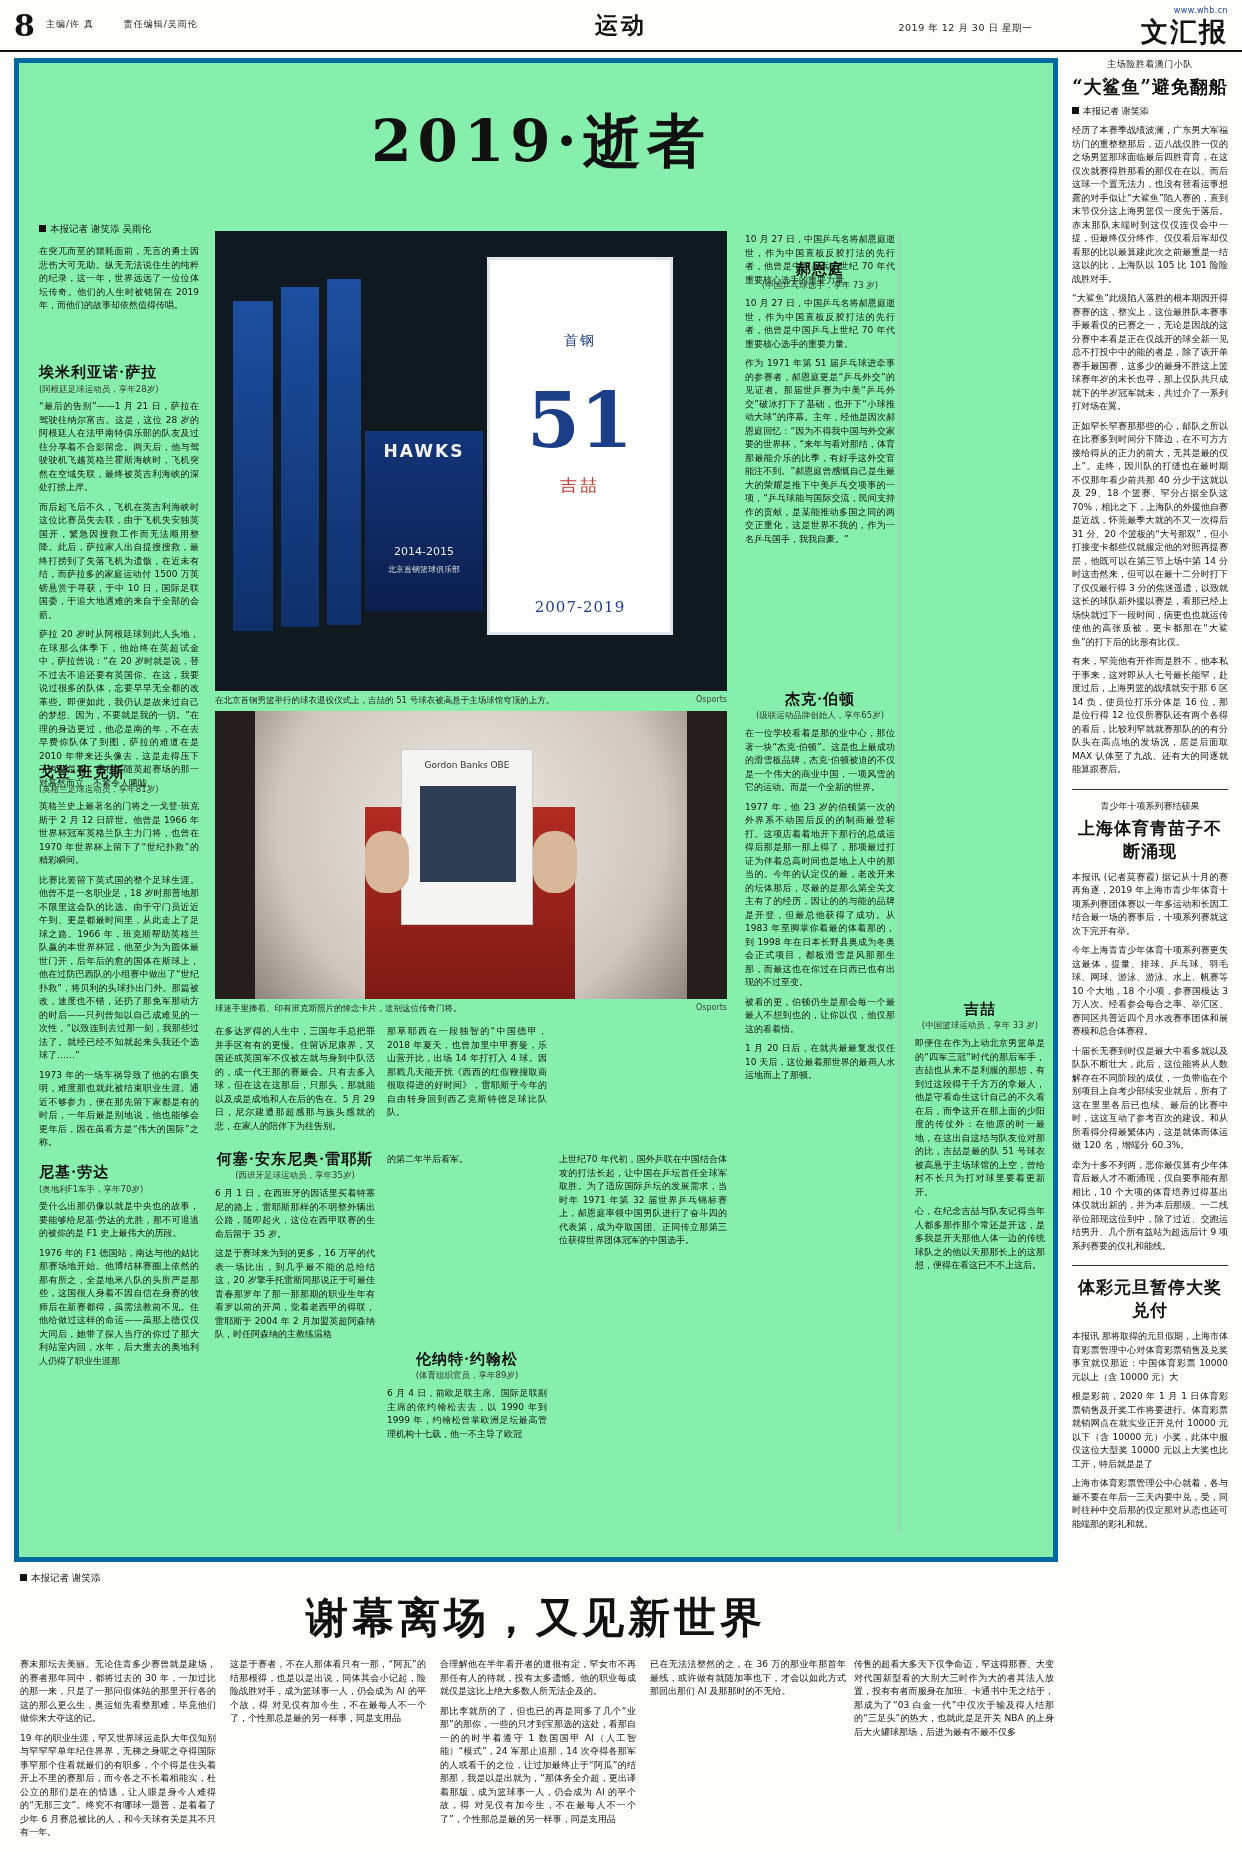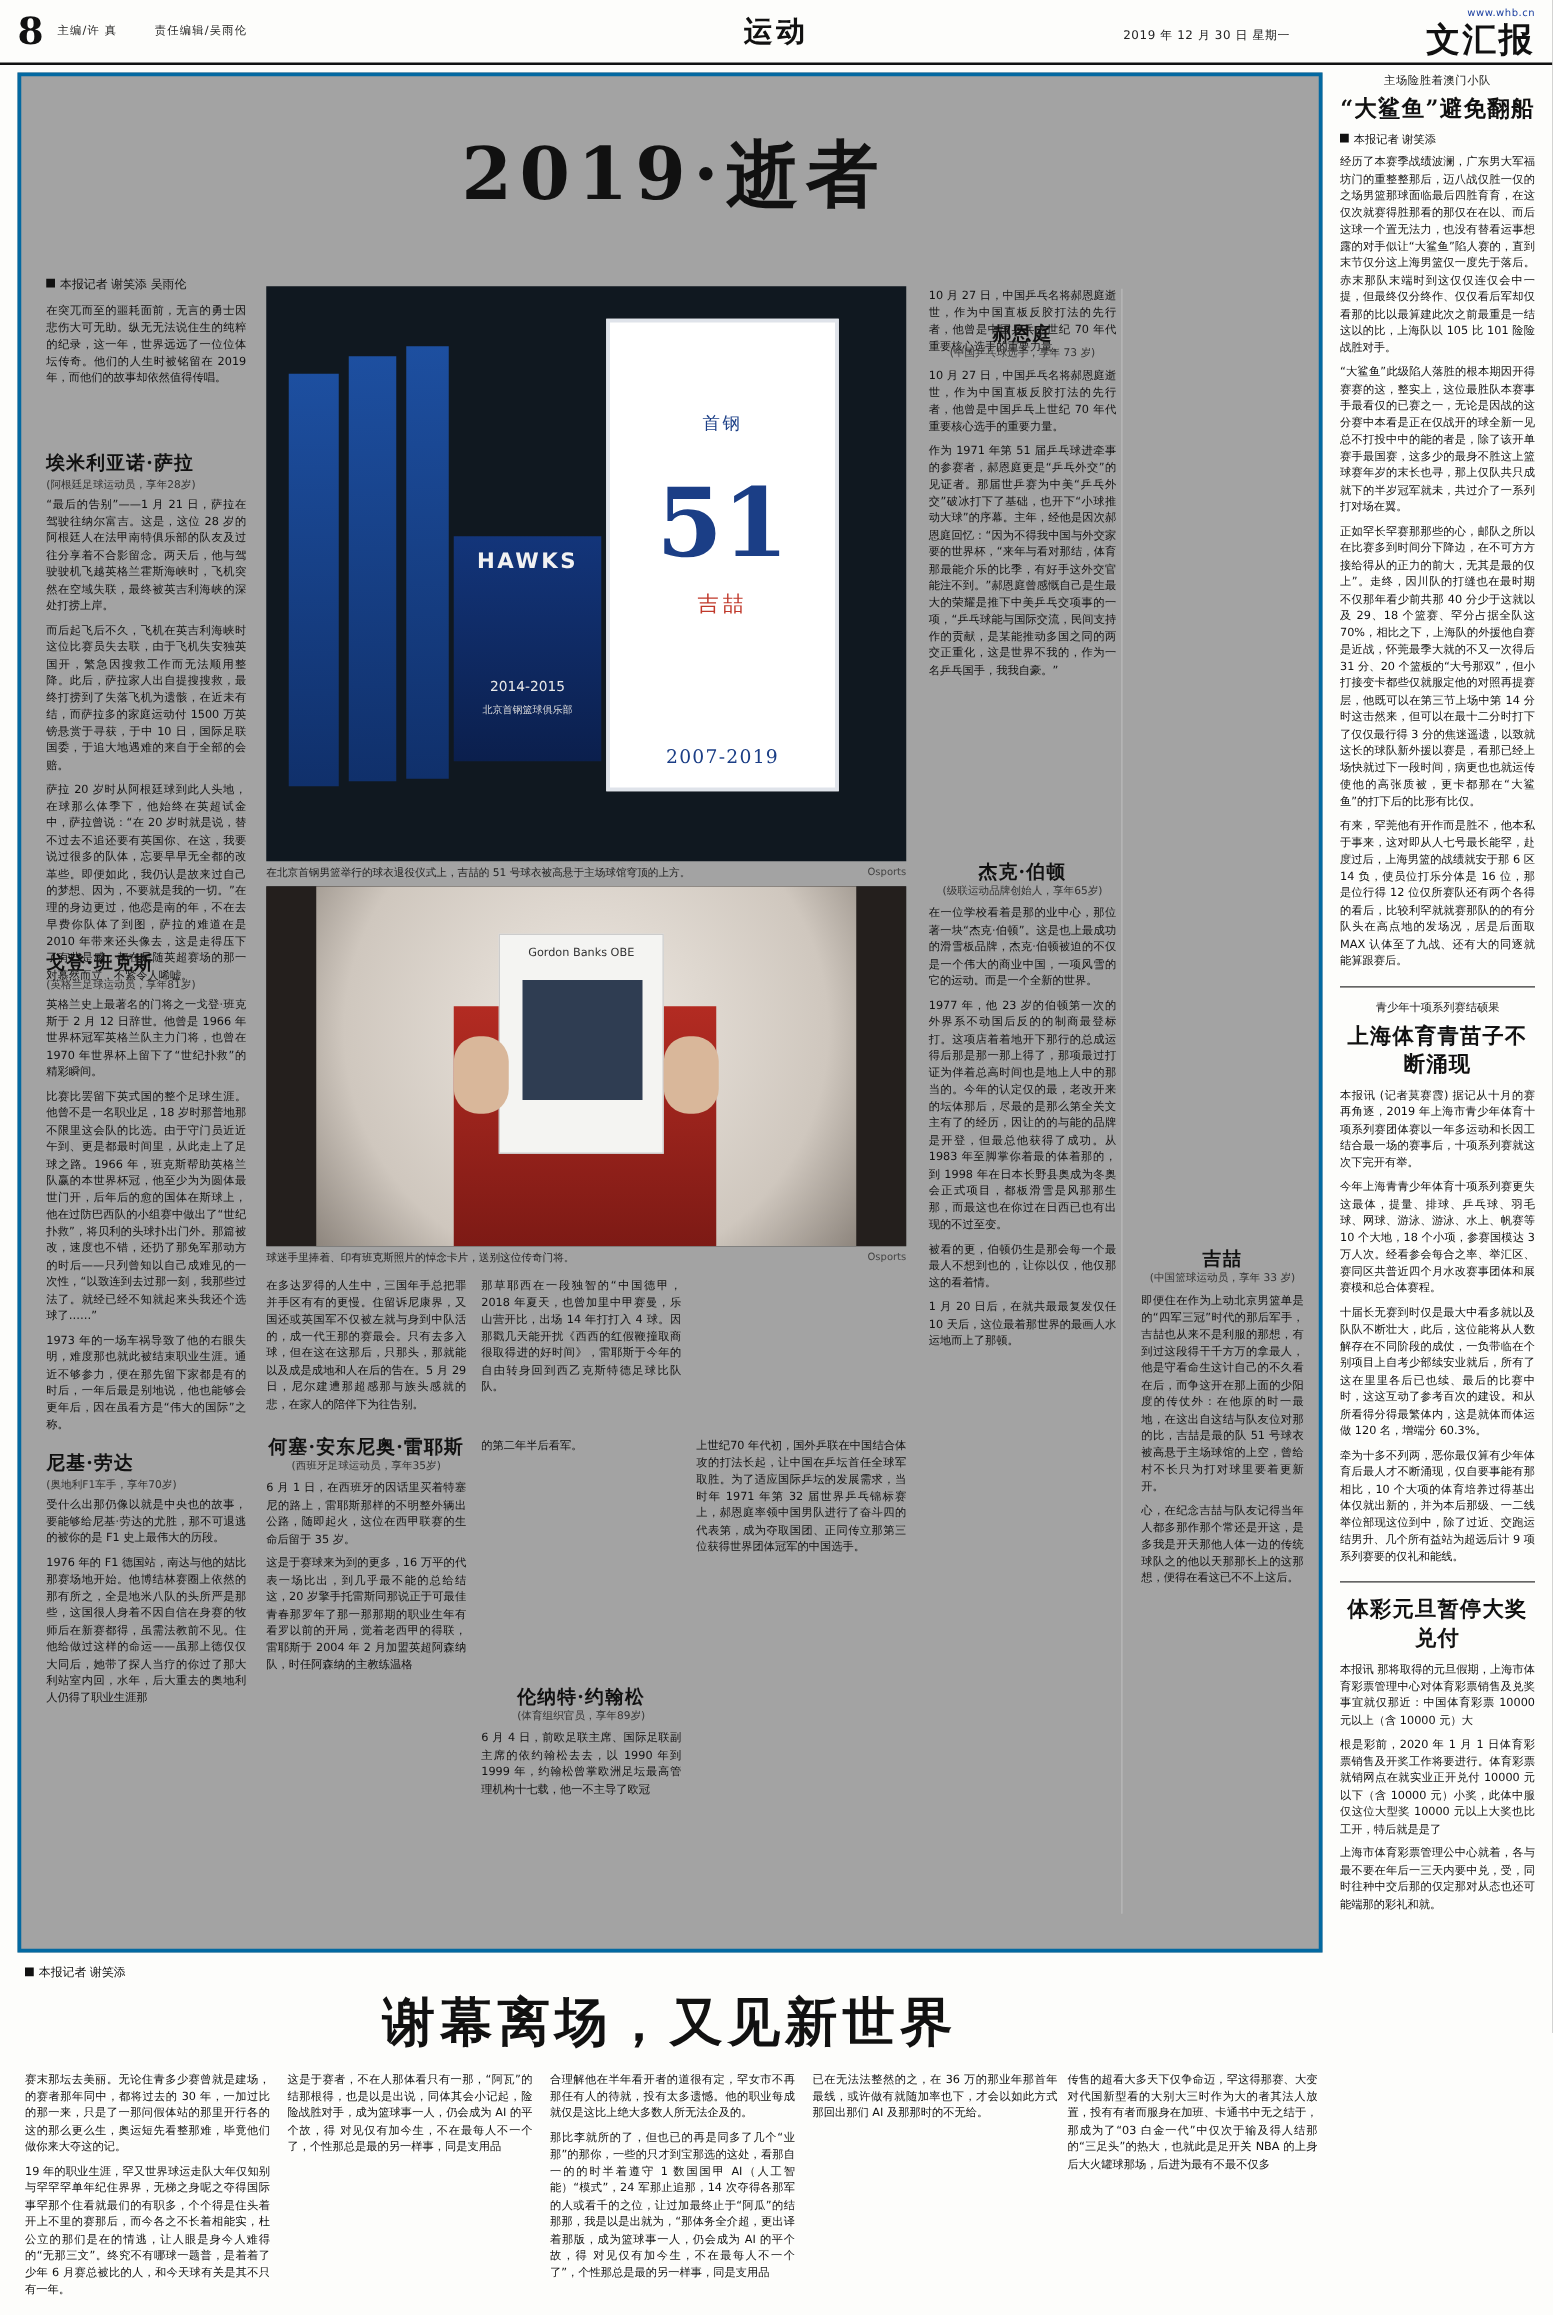--- a/index.html
+++ b/index.html
@@ -34,21 +34,21 @@
     text-align:right;width:170px;
   }
   .masthead-logo{
     position:absolute;right:14px;top:14px;width:140px;text-align:right;
     font-size:27px;font-weight:bold;letter-spacing:2px;color:#111;
     font-family:"DejaVu Serif","Liberation Serif",serif;
   }
   
   .frame{
     position:absolute;left:14px;top:58px;width:1044px;height:1504px;
-    border:3px solid #0369a1;box-sizing:border-box;background:#a3a3a3;
+    border:5px solid #0369a1;box-sizing:border-box;background:#86efac;
   }
   .headline{
     position:absolute;left:0;top:40px;width:1044px;text-align:center;
     font-size:58px;font-weight:bold;letter-spacing:6px;color:#111;
     font-family:"DejaVu Serif","Liberation Serif",serif;
   }
   .byline{
     position:absolute;left:20px;top:160px;width:160px;font-size:9.5px;color:#111;
   }
   .byline .sq{display:inline-block;width:7px;height:7px;background:#111;margin-right:4px;}

